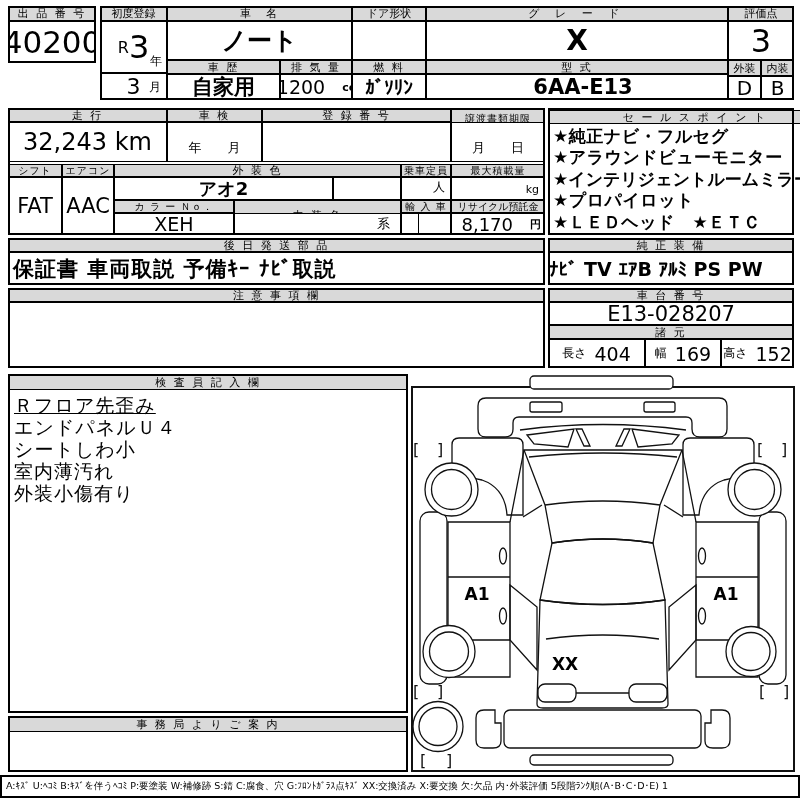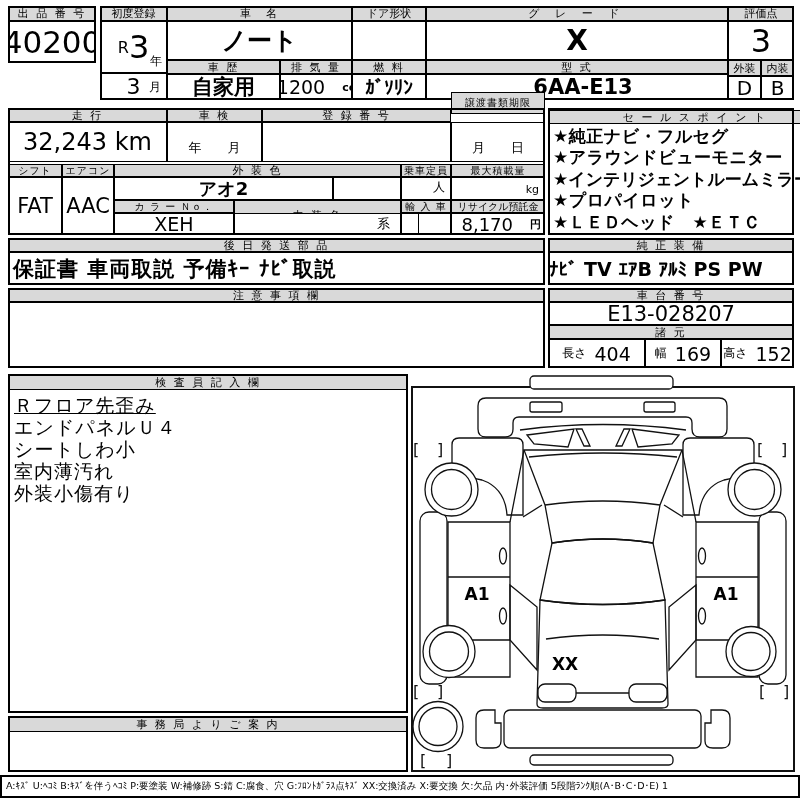--- a/index.html
+++ b/index.html
@@ -69,21 +69,21 @@
   <div class="abs cell" style="left:728px;top:76px;width:33px;height:24px;font-size:20px;">D</div>
   <div class="abs cell" style="left:761px;top:76px;width:33px;height:24px;font-size:20px;">B</div>
   <div class="frame" style="left:100px;top:6px;width:694px;height:94px;"></div>
 
   <div class="abs hdr" style="left:8px;top:108px;width:159px;height:14px;">走 行</div>
   <div class="abs cell" style="left:8px;top:122px;width:159px;height:40px;font-size:24px;">32,243 km</div>
   <div class="abs hdr" style="left:167px;top:108px;width:95px;height:14px;">車 検</div>
   <div class="abs cell bottom" style="left:167px;top:122px;width:95px;height:40px;font-size:13px;padding-bottom:4px;">年　　月</div>
   <div class="abs hdr" style="left:262px;top:108px;width:189px;height:14px;">登 録 番 号</div>
   <div class="abs cell" style="left:262px;top:122px;width:189px;height:40px;"></div>
-  <div class="abs hdr sm" style="left:451px;top:92px;width:94px;height:22px;text-align:right;">譲渡書類期限</div>
+  <div class="abs hdr sm" style="left:451px;top:108px;width:94px;height:22px;text-align:right;">譲渡書類期限</div>
   <div class="abs cell bottom" style="left:451px;top:122px;width:94px;height:40px;font-size:13px;padding-bottom:4px;">月　　日</div>
 
   <div class="abs hdr" style="left:548px;top:110px;width:294px;height:14px;">セ ー ル ス ポ イ ン ト</div>
   <div class="lines" style="left:553px;top:126px;width:240px;height:108px;">
     <div class="sp-line">★純正ナビ・フルセグ</div>
     <div class="sp-line">★アラウンドビューモニター</div>
     <div class="sp-line" style="letter-spacing:0;">★インテリジェントルームミラー</div>
     <div class="sp-line">★プロパイロット</div>
     <div class="sp-line">★ＬＥＤヘッド　★ＥＴＣ</div>
   </div>

